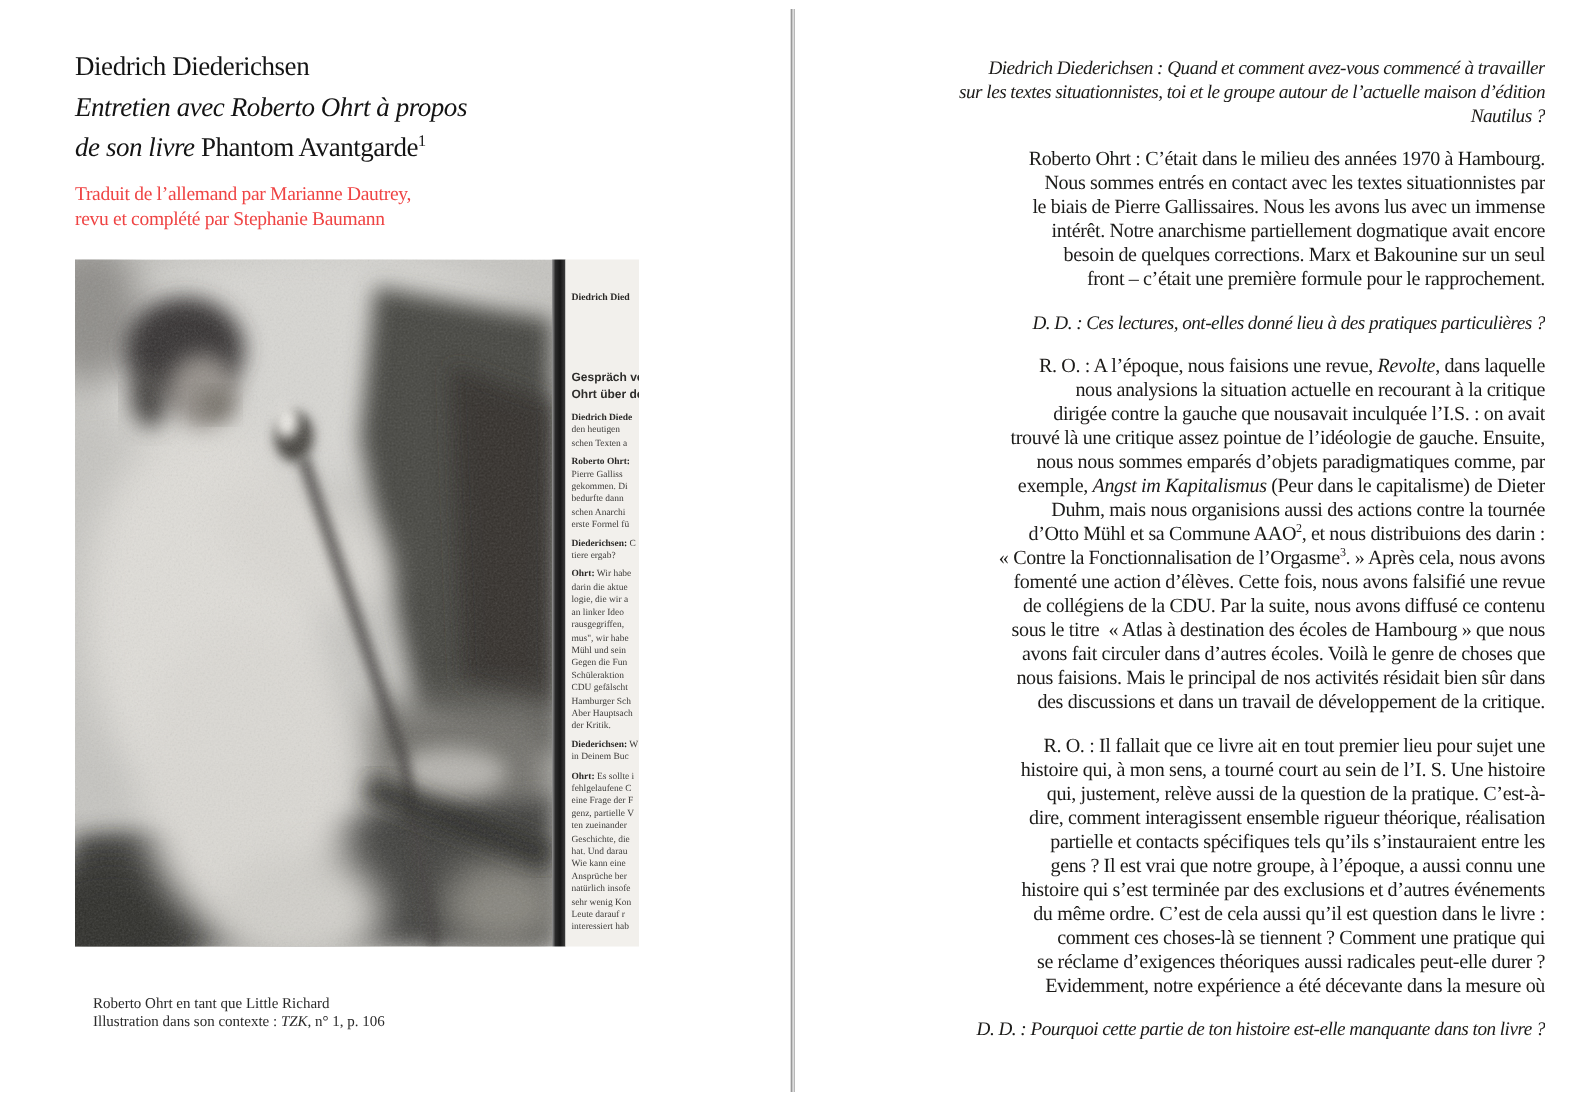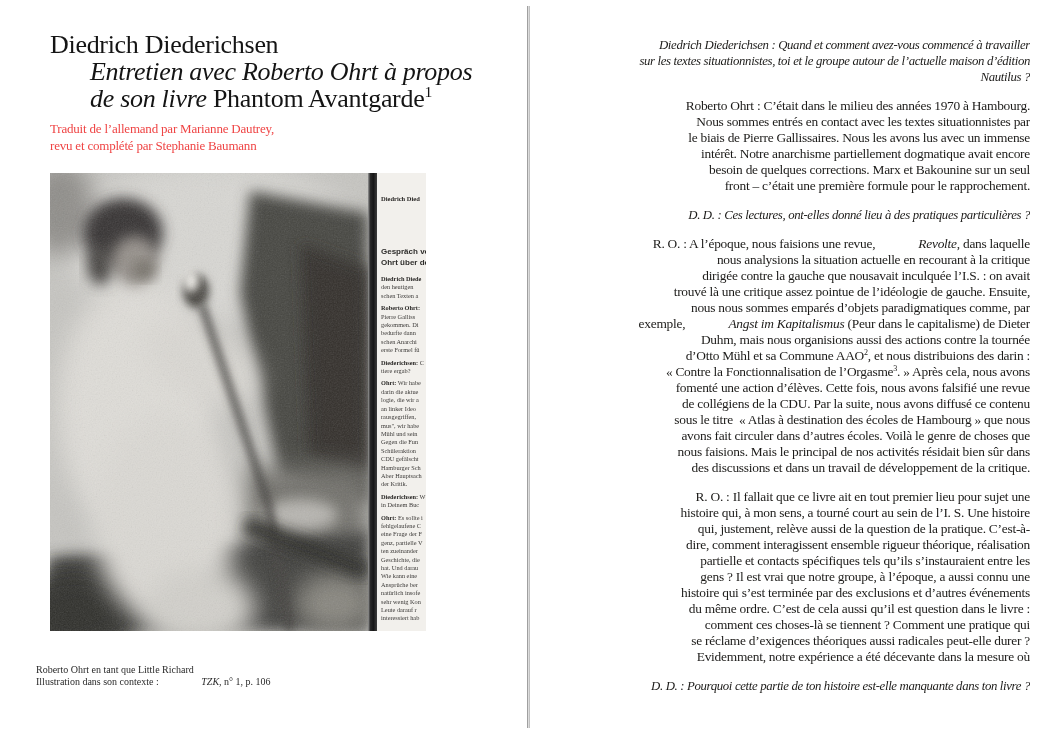--- a/index.html
+++ b/index.html
@@ -1,43 +1,43 @@
 <!DOCTYPE html>
 <html><head>
 <meta charset="utf-8">
 <style>
   html,body{margin:0;padding:0;background:#ffffff;}
   .spread{position:relative;width:1059px;height:734px;background:#ffffff;overflow:hidden;
           font-family:"Liberation Serif",serif;color:#1c1b19;}
   .pre{white-space:pre;}
-  .it{font-style:italic;margin-left:40px;}
+  .it{font-style:italic;}
   .bd{font-weight:bold;}
   .sp{font-size:60%;vertical-align:super;line-height:0;}
 
   
   .fold{position:absolute;left:527px;top:6px;width:3px;height:722px;
         background:linear-gradient(to right,#b5b5b5 0%,#8f8f8f 30%,#f0f0f0 55%,#a6a6a6 100%);}
 
   
-  .title-block{position:absolute;left:50px;top:31px;font-size:26px;line-height:27px;color:#141414;letter-spacing:-0.3px;}
+  .title-block{position:absolute;left:50px;top:31px;font-size:18px;line-height:27px;color:#141414;letter-spacing:-0.3px;}
   .credits{position:absolute;left:50px;top:120px;font-size:13px;line-height:17px;letter-spacing:-0.2px;color:#ef4444;}
 
   .photo{position:absolute;left:50px;top:173px;width:376px;height:458px;display:flex;}
   .photo svg{display:block;width:318px;height:458px;}
   .gutter{width:9px;height:458px;
           background:linear-gradient(to right,#9a9a9a 0%,#2a2a2a 25%,#161616 60%,#3d3d3d 100%);}
   .clipcol{position:relative;width:49px;height:458px;background:#f2f0ec;overflow:hidden;color:#3c3a38;}
   .clip-header{position:absolute;left:4px;top:22px;font-size:6.5px;white-space:pre;color:#2a2826;}
   .clip-heading{position:absolute;left:4px;top:74px;font-family:"Liberation Sans",sans-serif;
                 font-weight:bold;font-size:8px;line-height:10.5px;white-space:pre;color:#2e2d2b;}
   .clip-paras{position:absolute;left:4px;top:102px;right:0;}
   .clip-p{font-size:6.3px;line-height:8.4px;white-space:pre;margin:0 0 4px 0;}
   .clip-p .bd{color:#2a2826;}
 
-  .caption{position:absolute;left:36px;top:664px;font-size:10px;line-height:11.5px;color:#2a2a2a;}
+  .caption{position:absolute;left:62px;top:664px;font-size:10px;line-height:11.5px;color:#2a2a2a;}
 
   
   .interview{position:absolute;left:598px;top:37px;width:432px;height:692px;overflow:hidden;text-align:right;}
   .rp-block{white-space:pre;margin:0 0 13px 0;}
   .rp-block.a{font-size:13.4px;line-height:16px;letter-spacing:-0.25px;}
   .rp-block.q{font-style:italic;font-size:12.8px;line-height:16px;letter-spacing:-0.35px;}
 </style>
 </head>
 <body>
 

